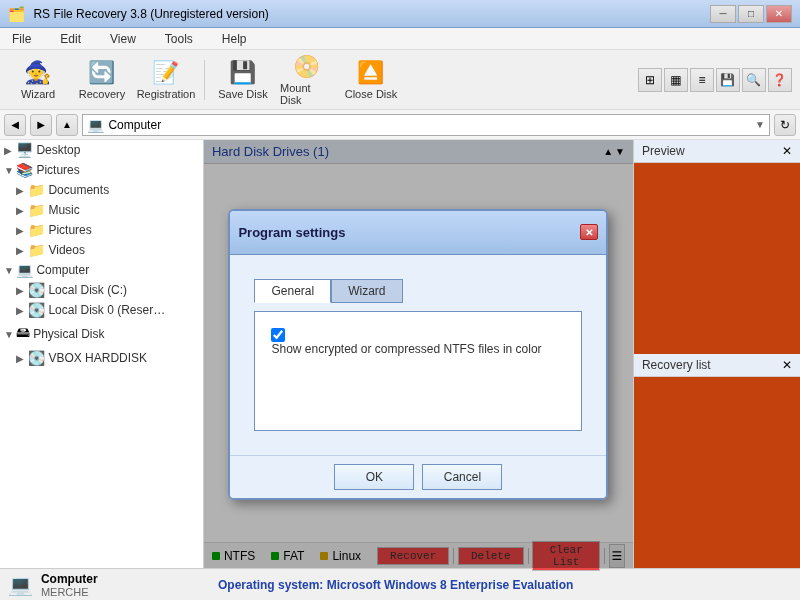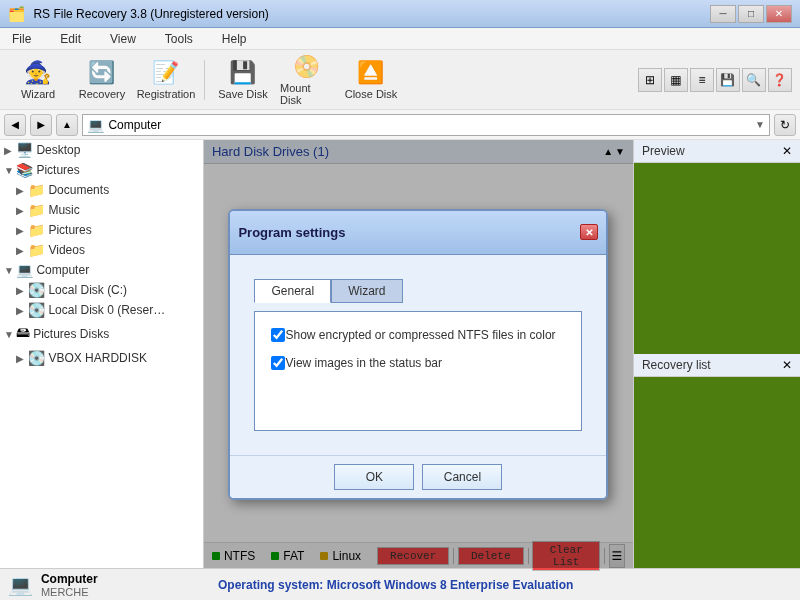--- a/index.html
+++ b/index.html
@@ -167,21 +167,21 @@
       align-items: center;
       padding: 0 8px;
       gap: 16px;
     }
     .legend-item { display: flex; align-items: center; gap: 4px; font-size: 11px; }
     .legend-dot { width: 8px; height: 8px; border-radius: 1px; }
 
     
     .right-panel {
       width: 172px;
-      background: #4d7c0f;
+      background: #c2410c;
       border-left: 1px solid #ccc;
       display: flex;
       flex-direction: column;
     }
     .right-panel-header {
       background: #e8eef8;
       padding: 4px 8px;
       border-bottom: 1px solid #ccc;
       display: flex;
       align-items: center;
@@ -293,23 +293,24 @@
     }
     .modal-tab:not(.active) { background: #c0d0e8; }
     .modal-content {
       background: white;
       border: 1px solid #7090c0;
       padding: 16px;
       min-height: 120px;
     }
     .checkbox-row {
       display: flex;
-      align-items: center;
+      align-items: flex-start;
       gap: 0;
       margin-bottom: 14px;
+      flex-direction: column;
     }
     .checkbox-row input[type=checkbox] { width: 14px; height: 14px; cursor: pointer; }
     .checkbox-label { font-size: 12px; color: #333; }
     .modal-footer {
       display: flex;
       justify-content: center;
       gap: 8px;
       padding: 8px 12px;
       background: #e8f0fc;
       border-top: 1px solid #c0d0e8;
@@ -440,21 +441,21 @@
       <span class="tree-label">Local Disk (C:)</span>
     </div>
     <div class="tree-item tree-indent-1" style="overflow:hidden;">
       <span class="tree-arrow">▶</span>
       <span class="tree-icon">💽</span>
       <span class="tree-label" style="overflow:hidden;text-overflow:ellipsis;max-width:120px;white-space:nowrap;display:inline-block;">Local Disk 0 (Reservado pa</span>
     </div>
     <div class="tree-item">
       <span class="tree-arrow">▼</span>
       <span class="tree-icon">🖴</span>
-      <span class="tree-label">Pictures Disks</span>
+      <span class="tree-label">Physical Disk</span>
     </div>
     <div class="tree-item tree-indent-1">
       <span class="tree-arrow">▶</span>
       <span class="tree-icon">💽</span>
       <span class="tree-label">VBOX HARDDISK</span>
     </div>
   </div>
 
   <div class="center-panel">
     <div class="center-header">
@@ -499,24 +500,20 @@
         <div class="modal-body">
           <div class="modal-tabs">
             <div class="modal-tab active">General</div>
             <div class="modal-tab">Wizard</div>
           </div>
           <div class="modal-content">
             <div class="checkbox-row">
               <input type="checkbox" checked="" style="">
               <label class="checkbox-label">Show encrypted or compressed NTFS files in color</label>
             </div>
-            <div class="checkbox-row">
-              <input type="checkbox" checked="" style="">
-              <label class="checkbox-label">View images in the status bar</label>
-            </div>
           </div>
         </div>
         <div class="modal-footer">
           <button class="modal-btn">OK</button>
           <button class="modal-btn">Cancel</button>
         </div>
       </div>
     </div>
   </div>
 

